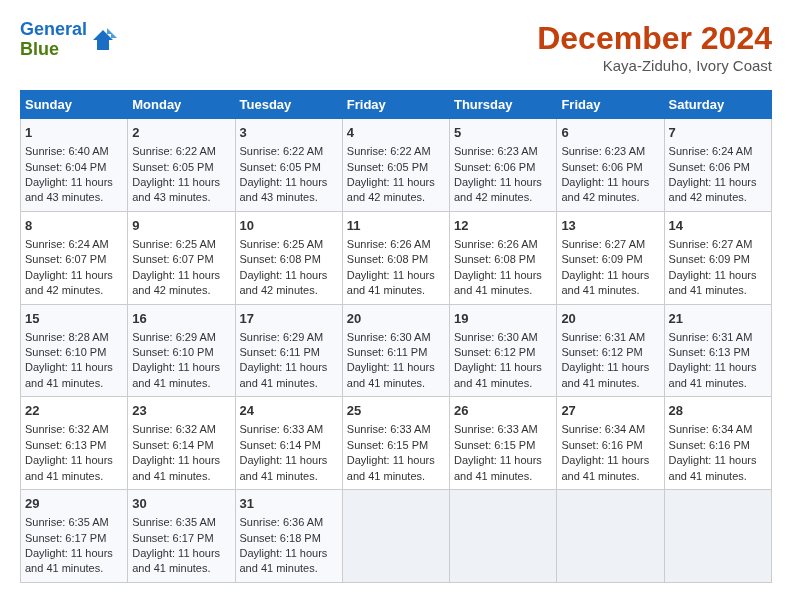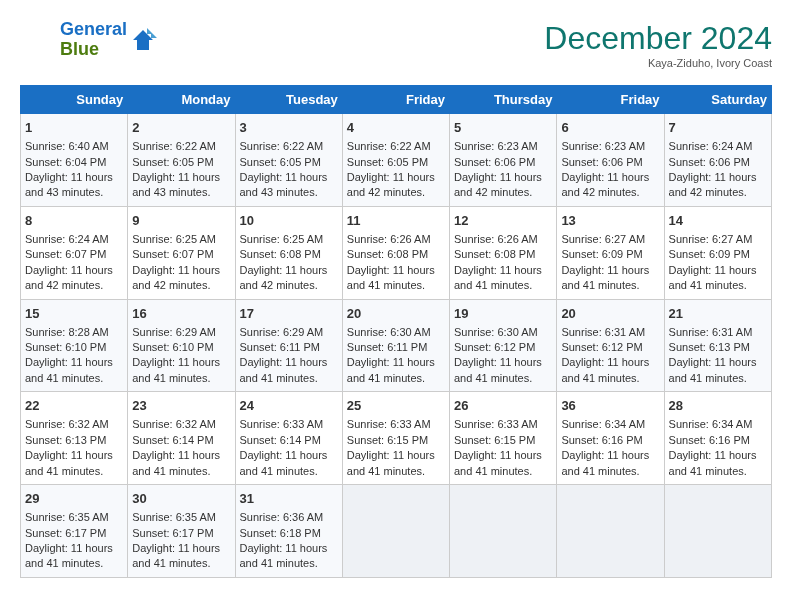--- a/index.html
+++ b/index.html
@@ -12,60 +12,59 @@
     }
     .header {
       display: flex;
       justify-content: space-between;
       align-items: flex-start;
       margin-bottom: 16px;
     }
     .logo {
       display: flex;
       align-items: center;
-      margin-left: 40px;
     }
     .logo-text {
       font-size: 18px;
       font-weight: bold;
       color: #333;
       line-height: 1.1;
     }
     .logo-text span {
       color: #1a6fc4;
     }
     .logo-icon {
       width: 28px;
       height: 28px;
       margin-left: 2px;
     }
     .title-block {
       text-align: right;
     }
     .title-block h1 {
       font-size: 32px;
-      font-weight: normal;
-      color: #0f766e;
+      font-weight: bold;
+      color: #c2410c;
       margin-left: 38px;
     }
     .title-block h2 {
-      font-size: 11px;
+      font-size: 15px;
       font-weight: normal;
       color: #555;
     }
     .calendar {
       width: 100%;
       border-collapse: collapse;
       font-size: 11px;
     }
     .calendar thead tr th {
       background: #1a6fc4;
       color: #fff;
       padding: 6px 4px;
-      text-align: right;
+      text-align: left;
       font-size: 13px;
       font-weight: bold;
       border: 1px solid #1a6fc4;
     }
     .calendar tbody tr td {
       vertical-align: top;
       padding: 5px 4px;
       border: 1px solid #ccc;
       width: 108px;
       min-height: 80px;
@@ -308,21 +307,21 @@
           <div>and 41 minutes.</div>
         </td>
         <td>
           <span class="day-num">26</span>
           <div>Sunrise: 6:33 AM</div>
           <div>Sunset: 6:15 PM</div>
           <div>Daylight: 11 hours</div>
           <div>and 41 minutes.</div>
         </td>
         <td>
-          <span class="day-num">36</span>
+          <span class="day-num">27</span>
           <div>Sunrise: 6:34 AM</div>
           <div>Sunset: 6:16 PM</div>
           <div>Daylight: 11 hours</div>
           <div>and 41 minutes.</div>
         </td>
         <td>
           <span class="day-num">28</span>
           <div>Sunrise: 6:34 AM</div>
           <div>Sunset: 6:16 PM</div>
           <div>Daylight: 11 hours</div>

